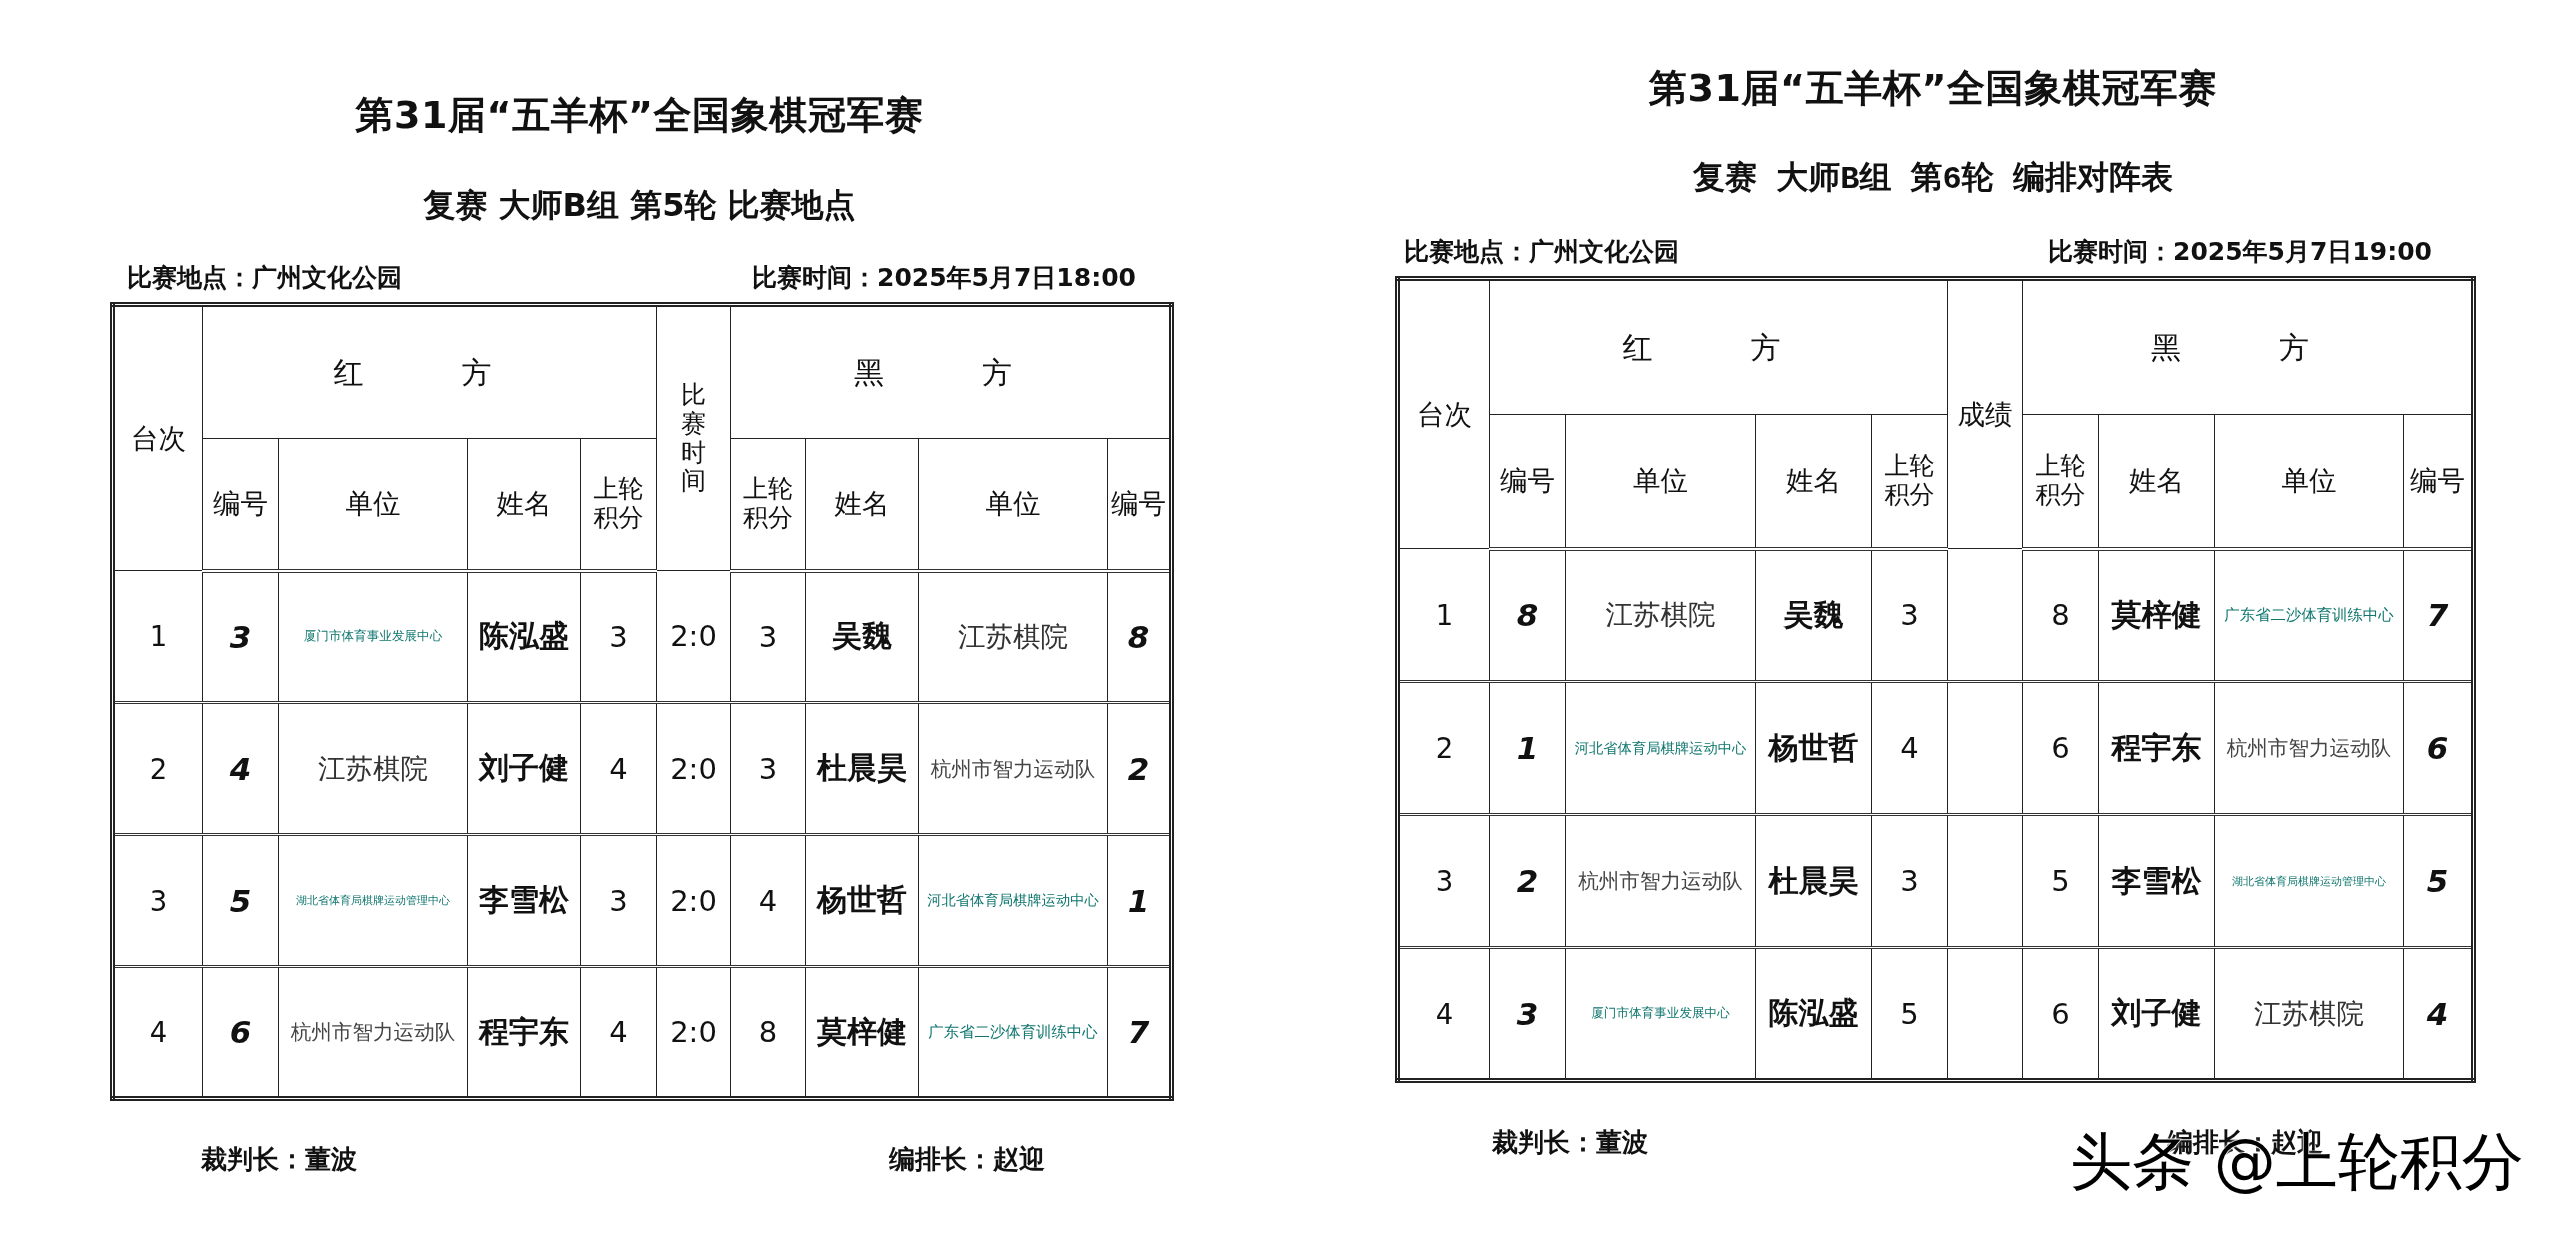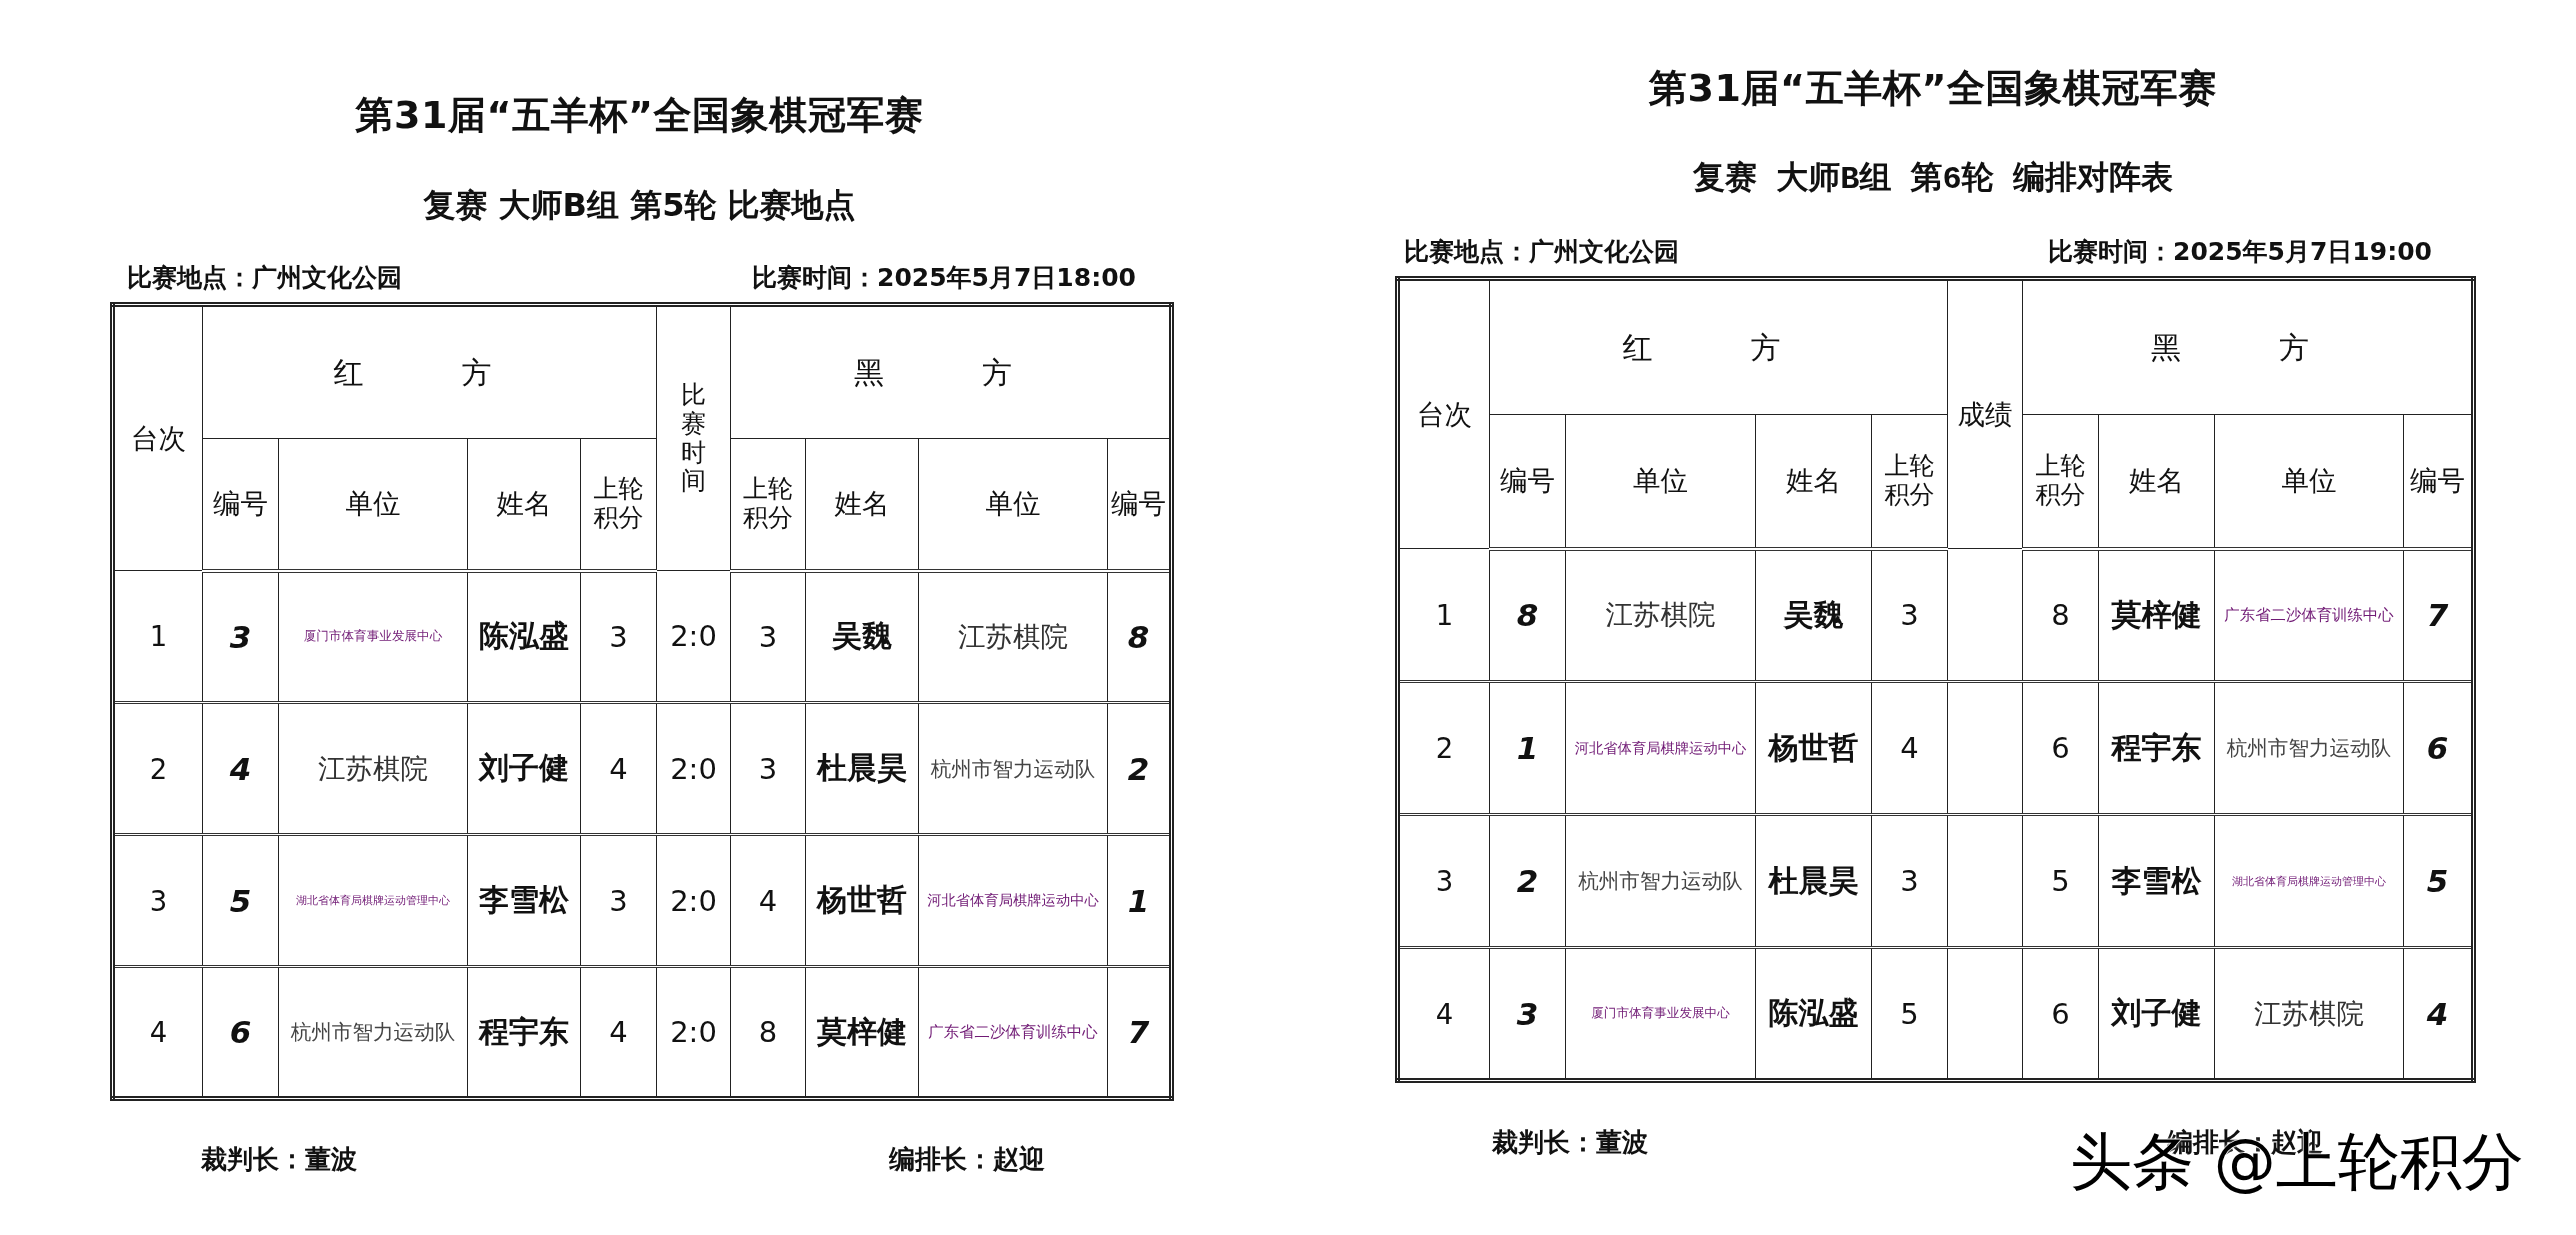--- a/index.html
+++ b/index.html
@@ -69,21 +69,21 @@
     }
     .side-title {
       font-size: 30px;
       letter-spacing: 34px;
       padding-left: 34px;
     }
     .board { font-size: 27.5px; }
     .seed { font-size: 31px; font-weight: bold; font-style: italic; }
     .unit-lg { font-size: 27.5px; color: #333; }
     .unit-md { font-size: 20.6px; color: #444; }
-    .unit-sm { font-size: 12.6px; color: #701a75; }
+    .unit-sm { font-size: 12.6px; color: #0f766e; }
     .name { font-size: 30px; font-weight: bold; }
     .num { font-size: 29px; }
     .result { font-size: 29px; }
     .watermark {
       position: absolute;
       font-size: 62px;
       color: #000;
       font-weight: normal;
       white-space: nowrap;
       text-shadow: 0 0 1.1px #fff, 0 0 3.4px #fff;

